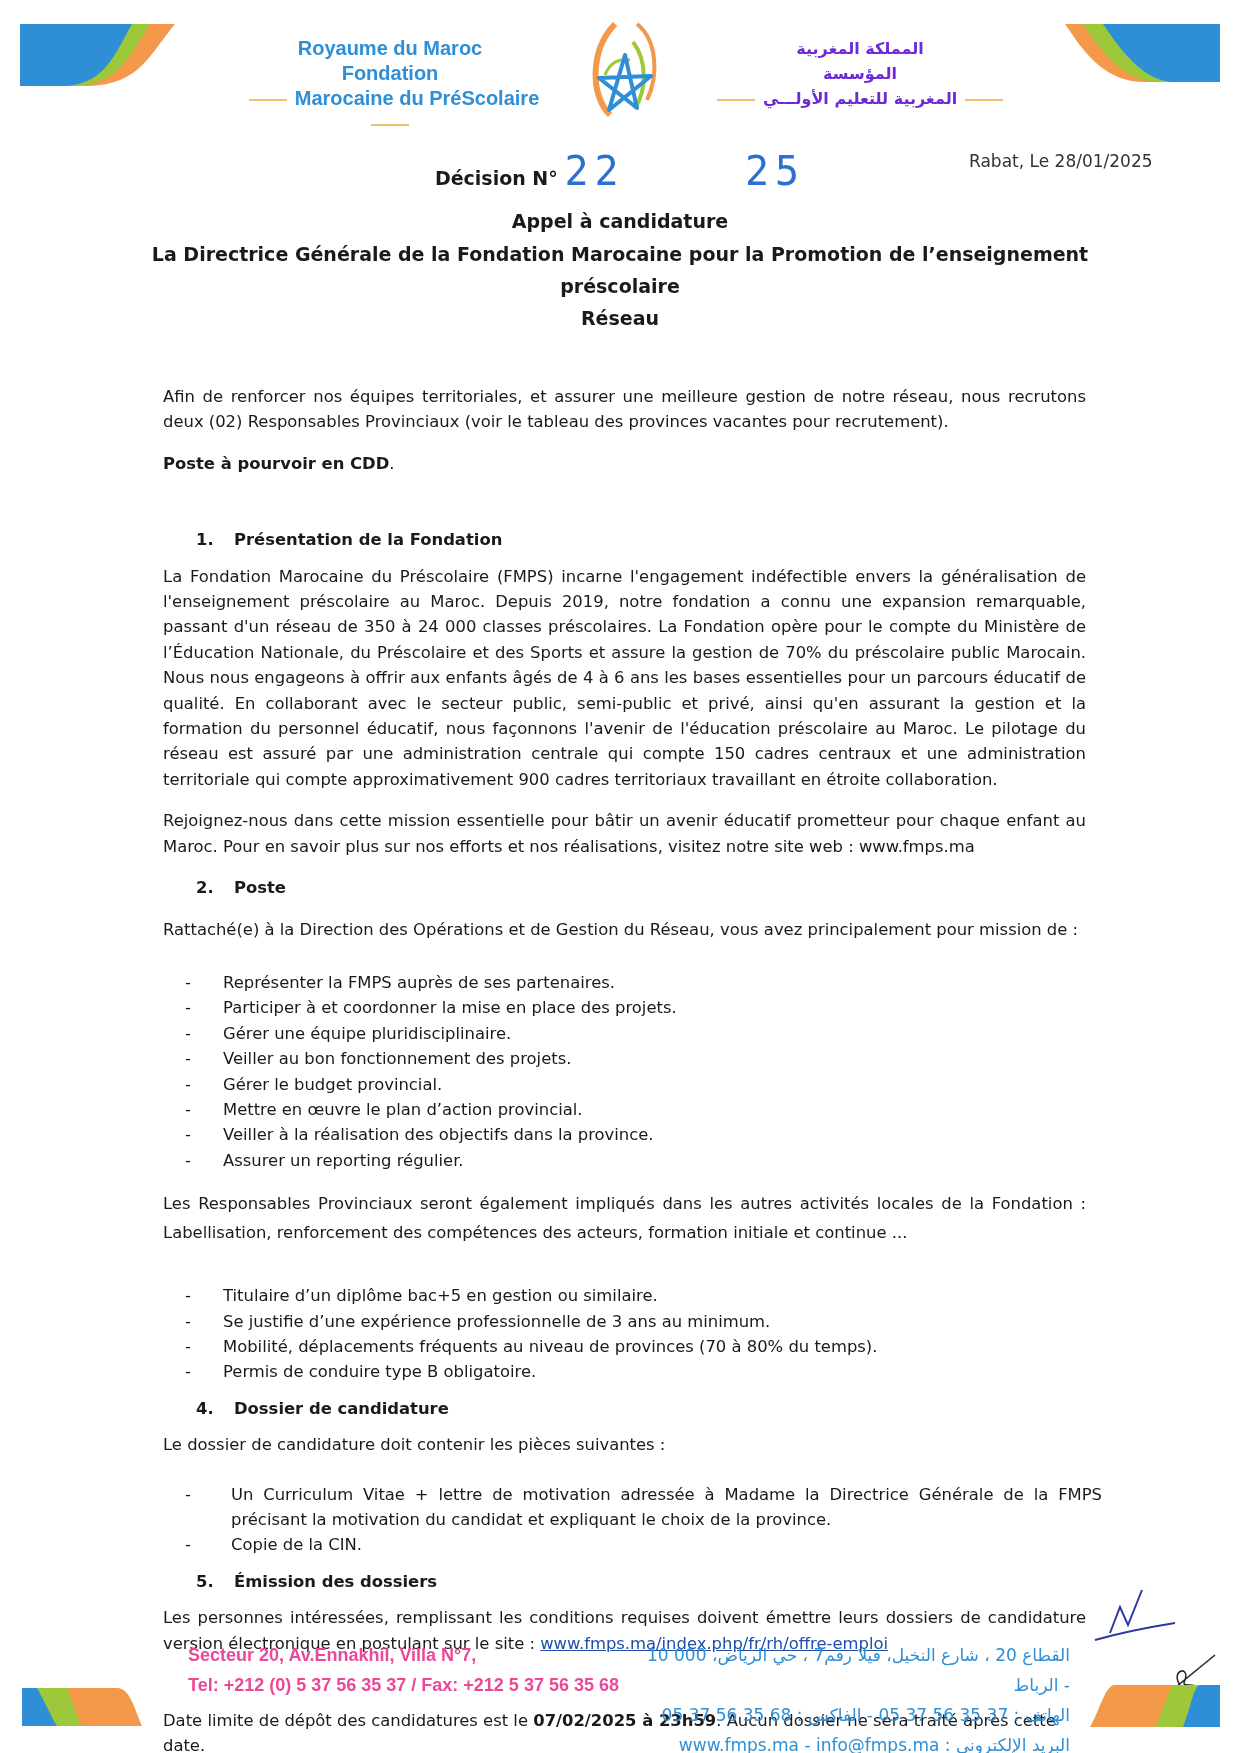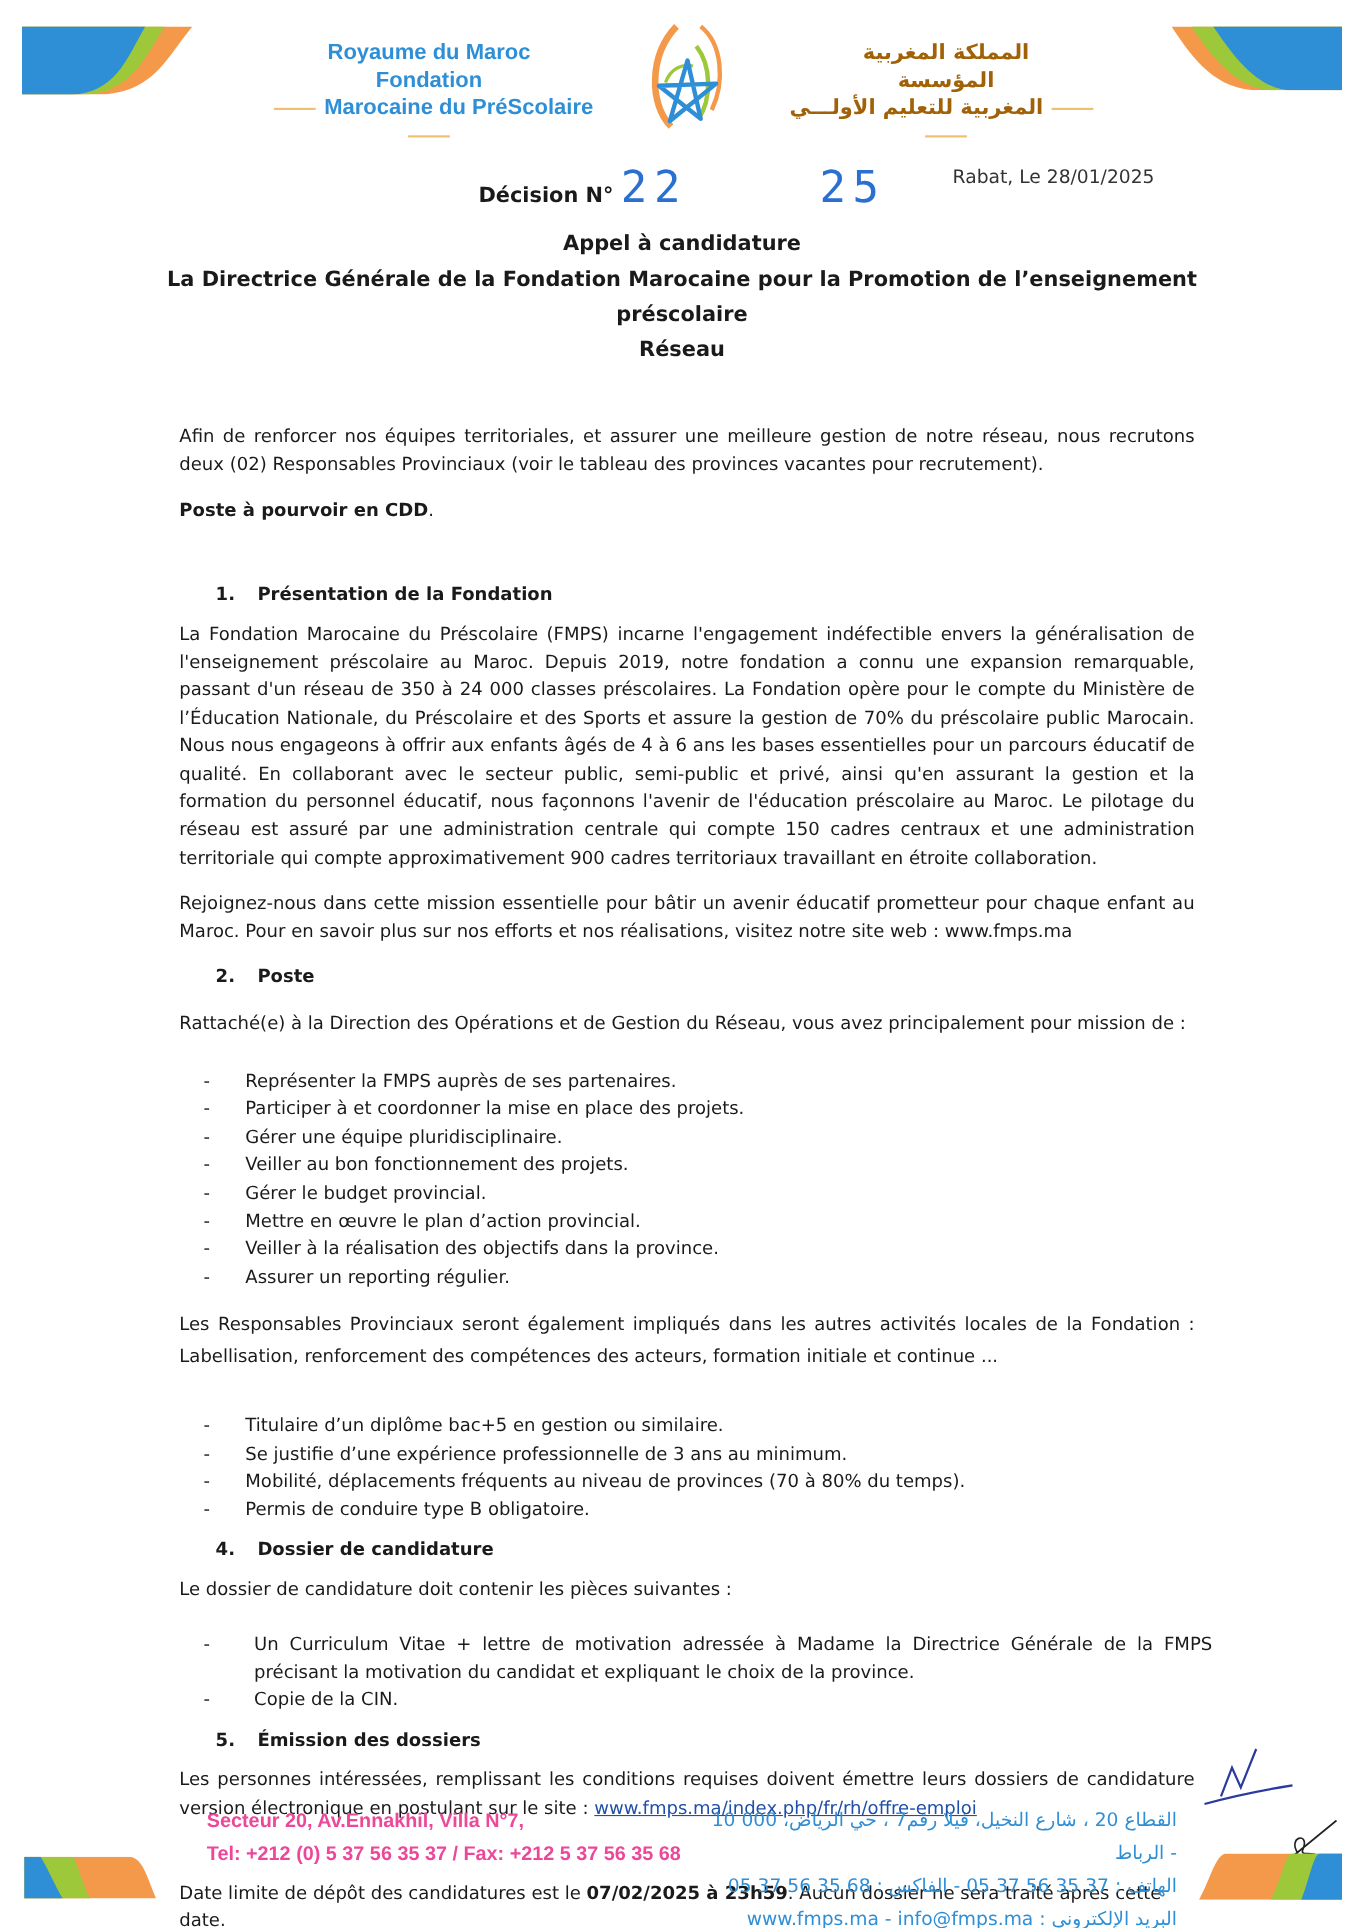--- a/index.html
+++ b/index.html
@@ -3,32 +3,32 @@
 <meta charset="utf-8">
 <style>
   html, body { margin: 0; padding: 0; background: #ffffff; }
   body { width: 1240px; height: 1753px; position: relative; overflow: hidden;
          font-family: "Liberation Sans", "DejaVu Sans", sans-serif; color: #1a1a1a; }
   .abs { position: absolute; }
 
   
   .hdr-fr { left: 230px; top: 36px; width: 320px; text-align: center; color: #2e8fd6;
             font-weight: bold; font-size: 20px; line-height: 25px; }
-  .hdr-ar { left: 700px; top: 36px; width: 320px; text-align: center; color: #a16207;
-            font-weight: bold; font-size: 19px; line-height: 25px; direction: rtl;
+  .hdr-ar { left: 700px; top: 36px; width: 320px; text-align: center; color: #6d28d9;
+            font-weight: bold; font-size: 16px; line-height: 25px; direction: rtl;
             font-family: "DejaVu Sans", sans-serif; }
   .rule { display: inline-block; width: 38px; height: 2px; background: #f0c070;
           vertical-align: middle; margin: 0 8px; }
 
   
   .center-block { left: 150px; width: 940px; text-align: center; font-weight: bold;
                   font-family: "DejaVu Sans", sans-serif; font-size: 19px; }
   .stamp { color: #2b6fd1; font-family: "DejaVu Sans Mono", monospace; font-size: 40px;
            font-weight: normal; letter-spacing: 6px; }
-  .date { left: 866px; top: 151px; font-size: 17px; font-family: "DejaVu Sans", sans-serif; color:#333; }
+  .date { left: 969px; top: 151px; font-size: 17px; font-family: "DejaVu Sans", sans-serif; color:#333; }
 
   
   .body { left: 147px; width: 955px; font-family: "DejaVu Sans", sans-serif;
           font-size: 16.4px; line-height: 25.4px; color: #1a1a1a; }
   .p { margin: 16px; }
   .justify { text-align: justify; text-align-last: left; }
   .h { font-weight: bold; margin: 11px; padding-left: 38px; }
   .h .num { display: inline-block; width: 38px; }
   ul.dash { list-style: none; margin: 0; padding: 0 0 0 38px; }
   ul.dash li { position: relative; padding-left: 38px; }

